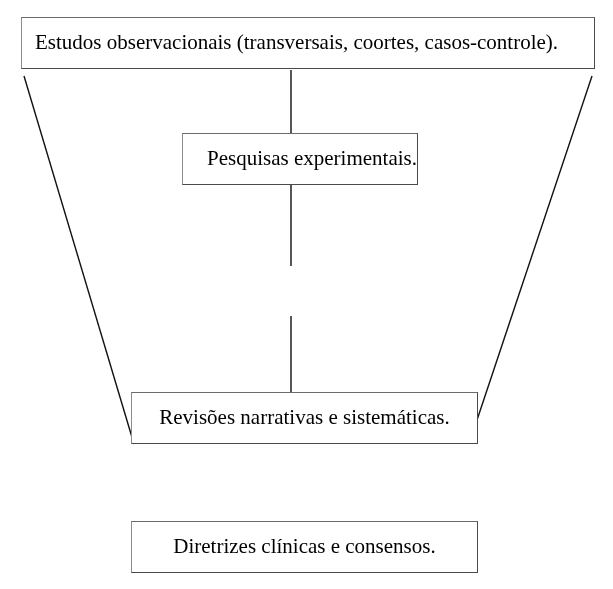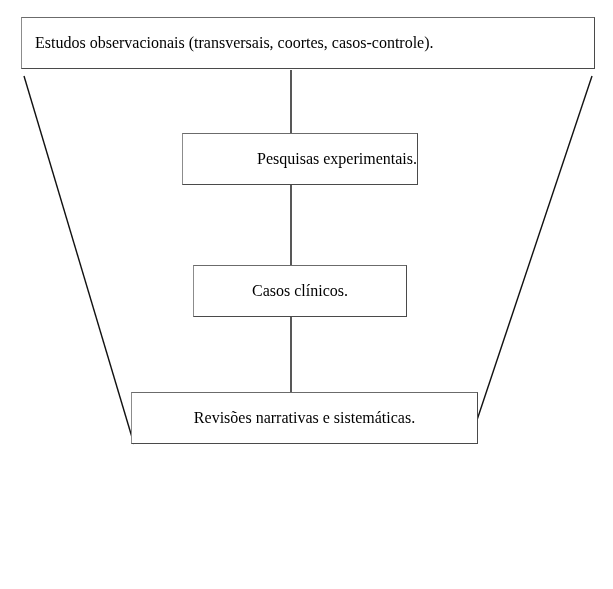--- a/index.html
+++ b/index.html
@@ -39,21 +39,21 @@
   .node-box {
     position: absolute;
     z-index: 2;
     box-sizing: border-box;
     background: #ffffff;
     border: 1px solid #4a4a4a;
     border-left-color: #8c8c8c;
     border-top-color: #6b6b6b;
     display: flex;
     align-items: center;
-    font-size: 16px;
+    font-size: 21px;
     line-height: 1.2;
     white-space: nowrap;
   }
 
   .node-box .node-label {
     display: block;
     width: 100%;
   }
 
   
@@ -122,22 +122,22 @@
   </svg>
 
   <div class="node-box" id="box-observational">
     <span class="node-label">Estudos observacionais (transversais, coortes, casos-controle).</span>
   </div>
 
   <div class="node-box" id="box-experimental">
     <span class="node-label">Pesquisas experimentais.</span>
   </div>
 
-  <div class="node-box" id="box-clinical-cases">
-    <span class="node-label">Casos clínicos.</span>
-  </div>
 
   <div class="node-box" id="box-reviews">
     <span class="node-label">Revisões narrativas e sistemáticas.</span>
   </div>
 
+  <div class="node-box" id="box-guidelines">
+    <span class="node-label">Diretrizes clínicas e consensos.</span>
+  </div>
 
 </div>
 
 </body></html>

